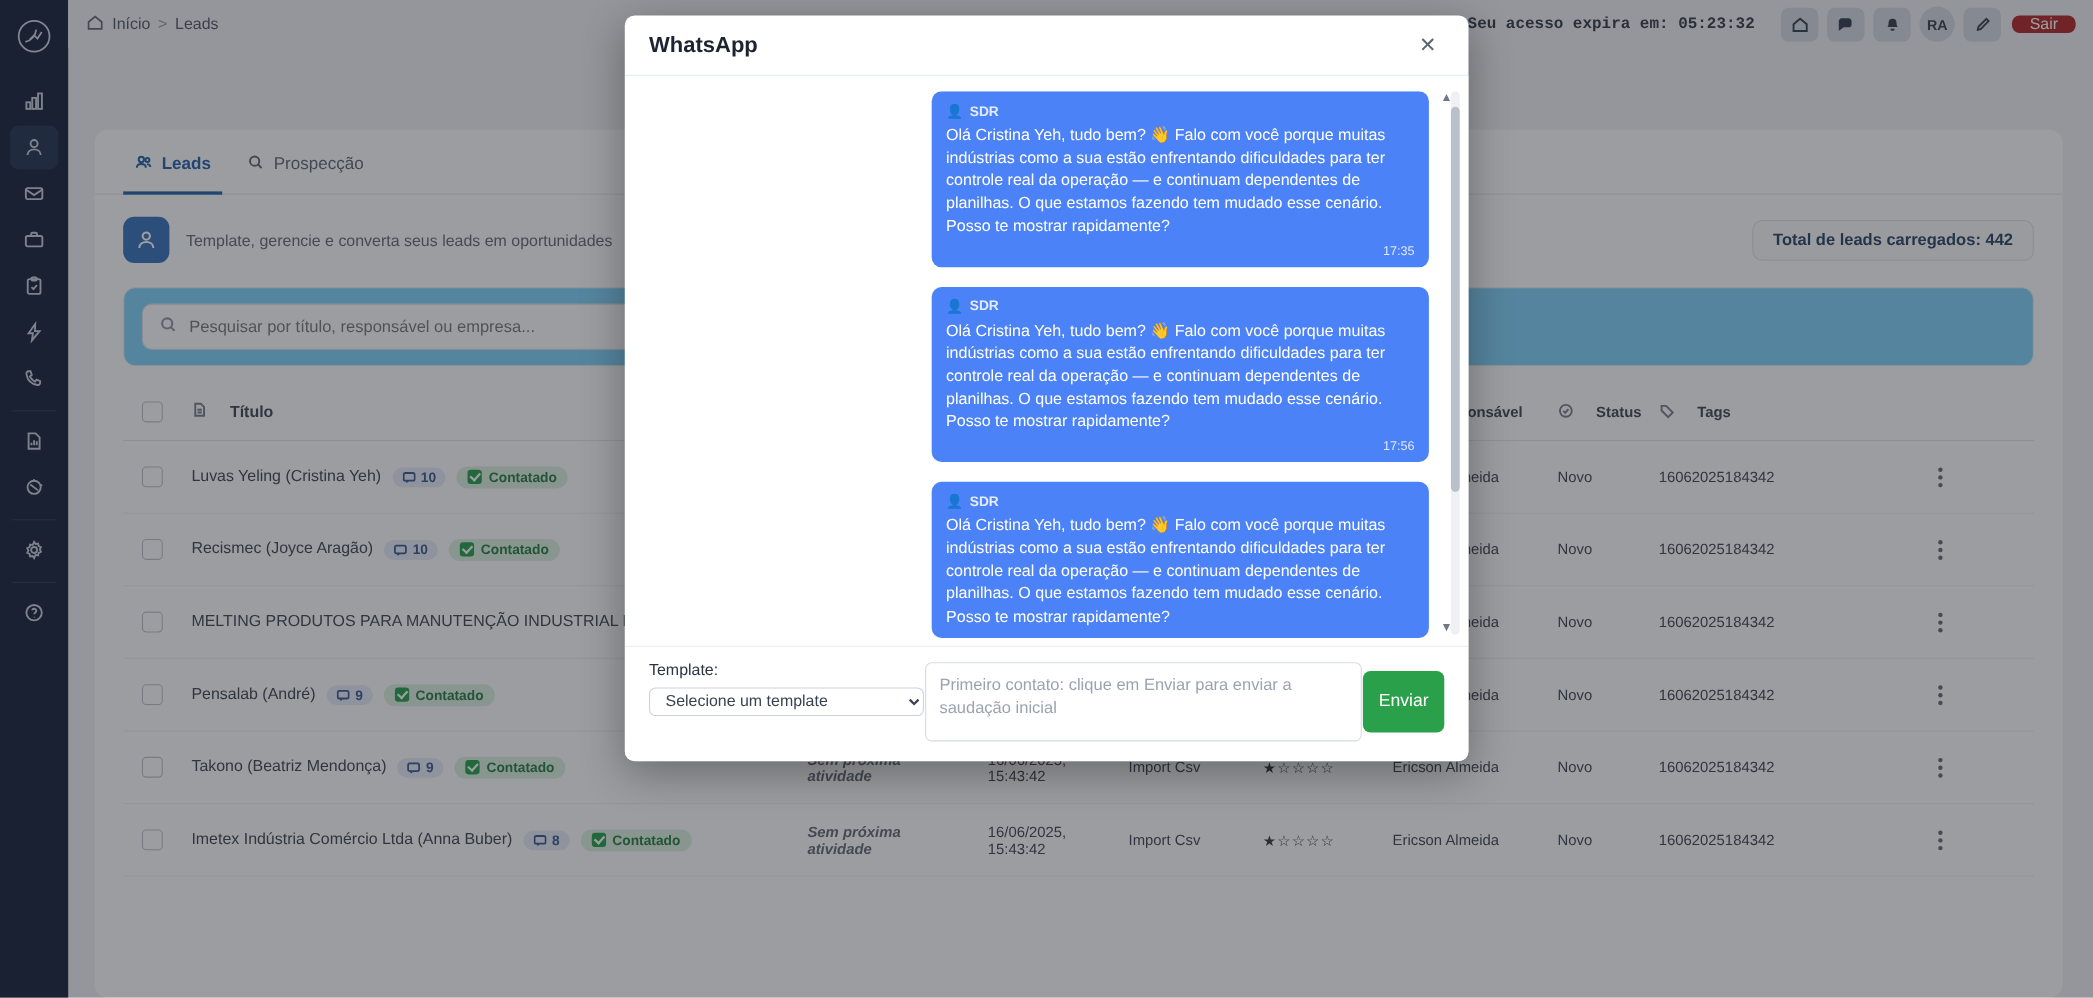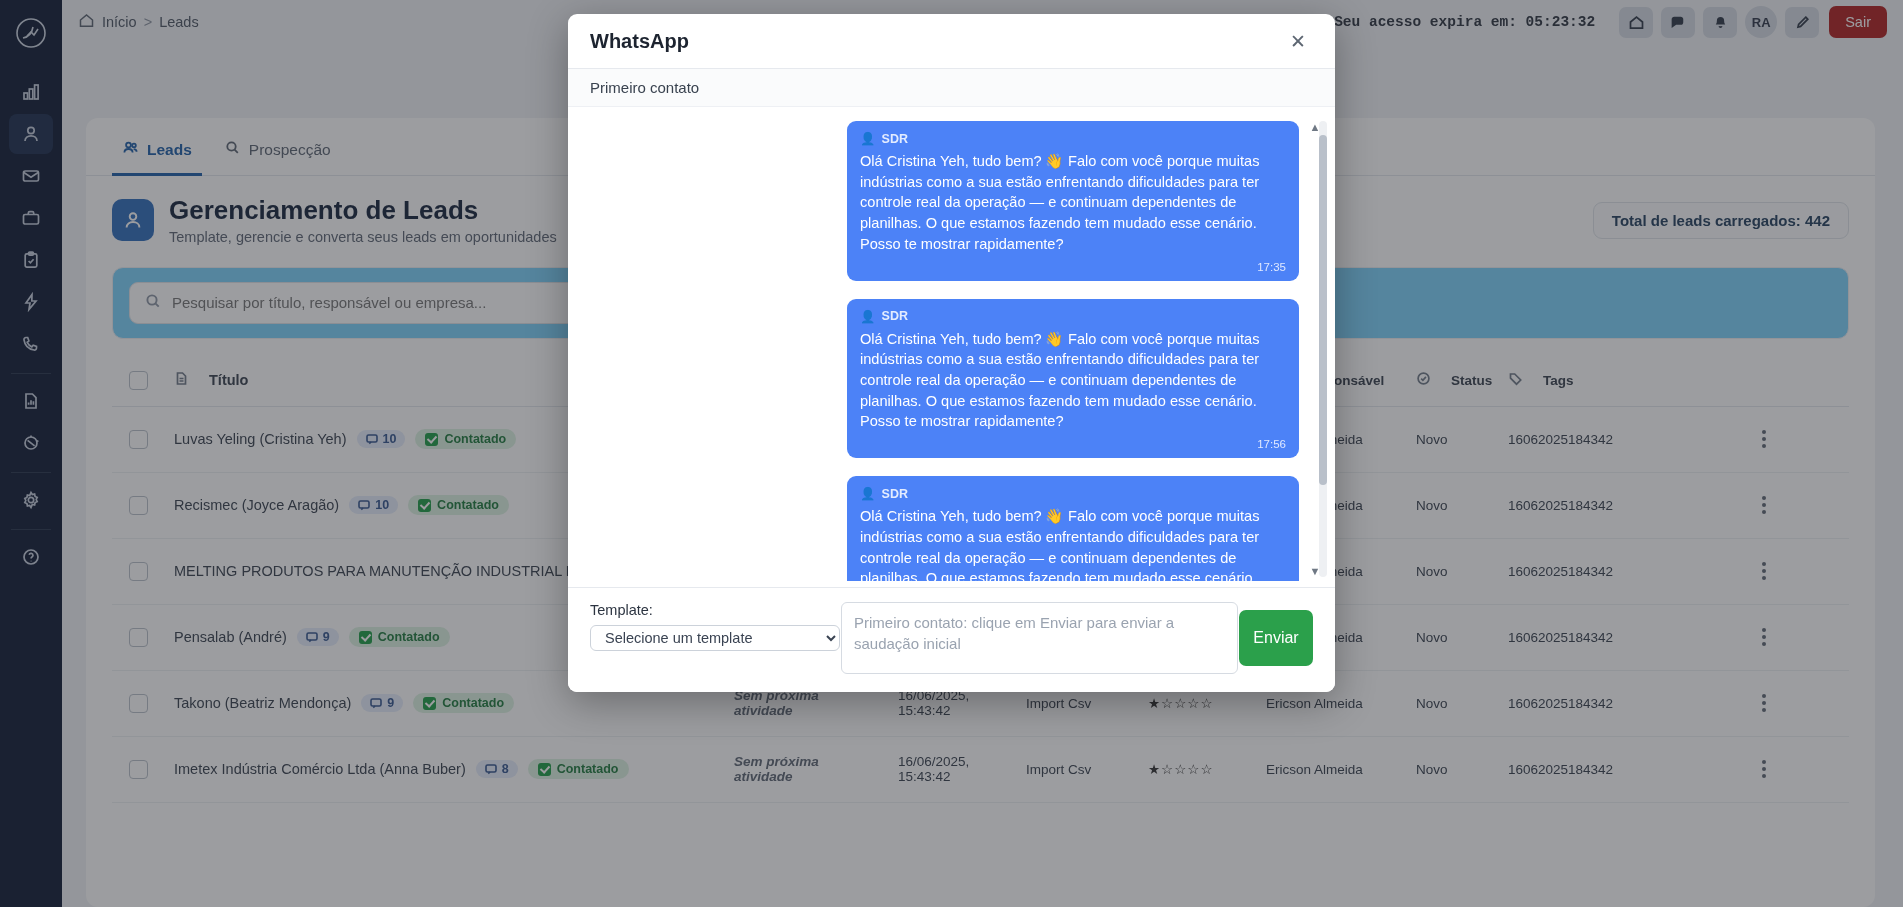--- a/index.html
+++ b/index.html
@@ -51,21 +51,21 @@
   #expire { font-size: 14.5px; color: #2d3440; font-weight: 600; margin-right: 16px; font-family: Liberation Mono, monospace; }
   .tb-btn {
     width: 34px; height: 31px; border-radius: 7px; background: #d4dae3;
     display: flex; align-items: center; justify-content: center;
     margin-left: 8px; cursor: pointer; font-size: 13px; color: #30394a; font-weight: 600;
   }
   .tb-btn svg { stroke: #2f3847; fill: none; stroke-width: 1.7; }
   .tb-btn.round { border-radius: 50%; width: 32px; height: 32px; }
   #logout {
     margin-left: 10px; background: #b02121; color: #fff; border: none;
-    border-radius: 7px; height: 32px; padding: 0 16px; font-size: 14.5px;
+    border-radius: 7px; height: 16px; padding: 0 16px; font-size: 14.5px;
     cursor: pointer; font-family: inherit;
   }
 
   
   #content {
     position: absolute; left: 86px; top: 118px; right: 28px; bottom: 0;
     background: #fff; border-radius: 12px;
   }
   #tabs { display: flex; gap: 12px; padding: 12px 26px 0 26px; border-bottom: 1px solid #e3e7ec; }
   .tab {
@@ -371,21 +371,20 @@
       </div>
 
       <div id="pagehead">
         <div id="head-icon">
           <svg width="22" height="22" viewBox="0 0 22 22">
               <circle cx="11" cy="7.6" r="3.3"></circle>
               <path d="M4.6 18.4c0-3.5 2.9-5.4 6.4-5.4s6.4 1.9 6.4 5.4"></path>
             </svg>
         </div>
         <div>
-          <div id="page-title">Gerenciamento de Leads</div>
           <div id="page-sub">Template, gerencie e converta seus leads em oportunidades</div>
         </div>
         <div id="total-badge">Total de leads carregados: 442</div>
       </div>
 
       <div id="toolbar">
         <div id="search-wrap">
           <span>
             <svg width="18" height="18" viewBox="0 0 18 18">
                 <circle cx="8" cy="8" r="4.6"></circle>
@@ -630,21 +629,20 @@
     </div>
 
     <div id="dimmer"></div>
   </div>
 
   <div id="modal">
     <div id="modal-head">
       <div id="modal-title">WhatsApp</div>
       <div id="modal-close">✕</div>
     </div>
-    <div id="modal-sub">Primeiro contato</div>
     <div id="chat">
       <div id="chat-inner">
           <div class="bubble">
             <div class="b-from"><span>👤</span>SDR</div>
             <div class="b-text">Olá Cristina Yeh, tudo bem? 👋 Falo com você porque muitas indústrias como a sua estão enfrentando dificuldades para ter controle real da operação — e continuam dependentes de planilhas. O que estamos fazendo tem mudado esse cenário. Posso te mostrar rapidamente?</div>
             <div class="b-time">17:35</div>
           </div>
           <div class="bubble">
             <div class="b-from"><span>👤</span>SDR</div>
             <div class="b-text">Olá Cristina Yeh, tudo bem? 👋 Falo com você porque muitas indústrias como a sua estão enfrentando dificuldades para ter controle real da operação — e continuam dependentes de planilhas. O que estamos fazendo tem mudado esse cenário. Posso te mostrar rapidamente?</div>

